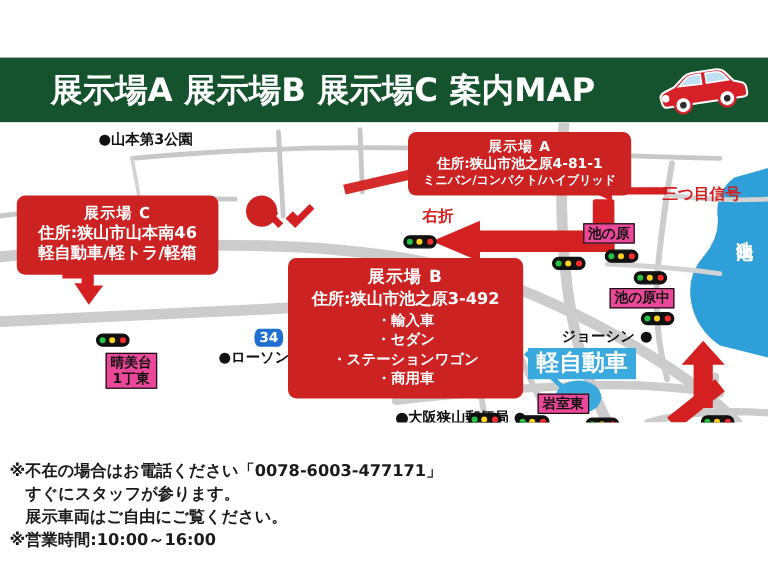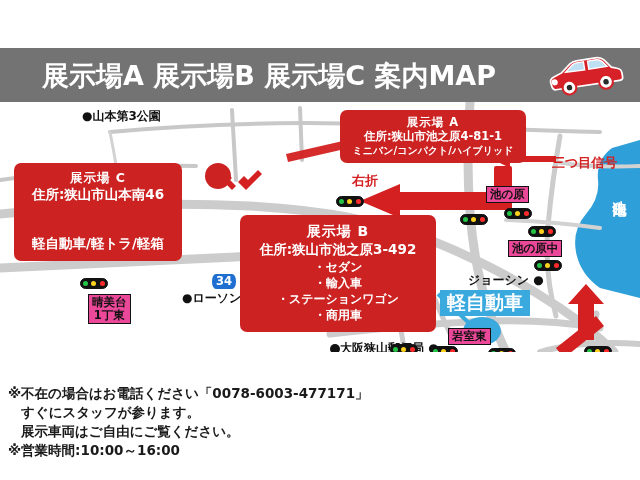--- a/index.html
+++ b/index.html
@@ -21,21 +21,21 @@
   .top-pad {
     position: absolute;
     left: 0; top: 0;
     width: 640px; height: 48px;
     background: #ffffff;
   }
   .header-band {
     position: absolute;
     left: 0; top: 48px;
     width: 640px; height: 54px;
-    background: #737373;
+    background: #14532d;
     display: flex;
     align-items: center;
   }
   .header-title {
     color: #ffffff;
     font-size: 27px;
     font-weight: bold;
     letter-spacing: 0px;
     margin-left: 42px;
     white-space: nowrap;
@@ -107,21 +107,21 @@
   }
 
   #callout-a { left: 340px; top: 110px; width: 186px; padding: 5px 4px 6px; }
   #callout-a .c-title { font-size: 11.5px; }
   #callout-a .c-addr { font-size: 11.5px; }
   #callout-a .c-sub { font-size: 10px; }
 
   #callout-c { left: 14px; top: 163px; width: 168px; padding: 7px 4px 8px; }
   #callout-c .c-title { font-size: 12.5px; }
   #callout-c .c-addr { font-size: 13.5px; }
-  #callout-c .c-sub { font-size: 13.5px; margin-top: 32px; }
+  #callout-c .c-sub { font-size: 13.5px; }
 
   #callout-b { left: 240px; top: 215px; width: 196px; padding: 8px 4px 9px; }
   #callout-b .c-title { font-size: 14px; }
   #callout-b .c-addr { font-size: 13.5px; margin-bottom: 2px; }
 
   
   .lbl {
     position: absolute;
     font-size: 12px;
     font-weight: bold;
@@ -411,22 +411,22 @@
 
   <div class="callout" id="callout-c">
     <div class="c-title">展示場 C</div>
     <div class="c-addr">住所:狭山市山本南46</div>
     <div class="c-sub">軽自動車/軽トラ/軽箱</div>
   </div>
 
   <div class="callout" id="callout-b">
     <div class="c-title">展示場 B</div>
     <div class="c-addr">住所:狭山市池之原3-492</div>
+    <div class="c-li">・輸入車</div>
     <div class="c-li">・セダン</div>
-    <div class="c-li">・輸入車</div>
     <div class="c-li">・ステーションワゴン</div>
     <div class="c-li">・商用車</div>
   </div>
 
   <div class="footer">
     <div class="notes">
       <div>※不在の場合はお電話ください「0078-6003-477171」</div>
       <div class="ind">すぐにスタッフが参ります。</div>
       <div class="ind">展示車両はご自由にご覧ください。</div>
       <div>※営業時間:10:00～16:00</div>

